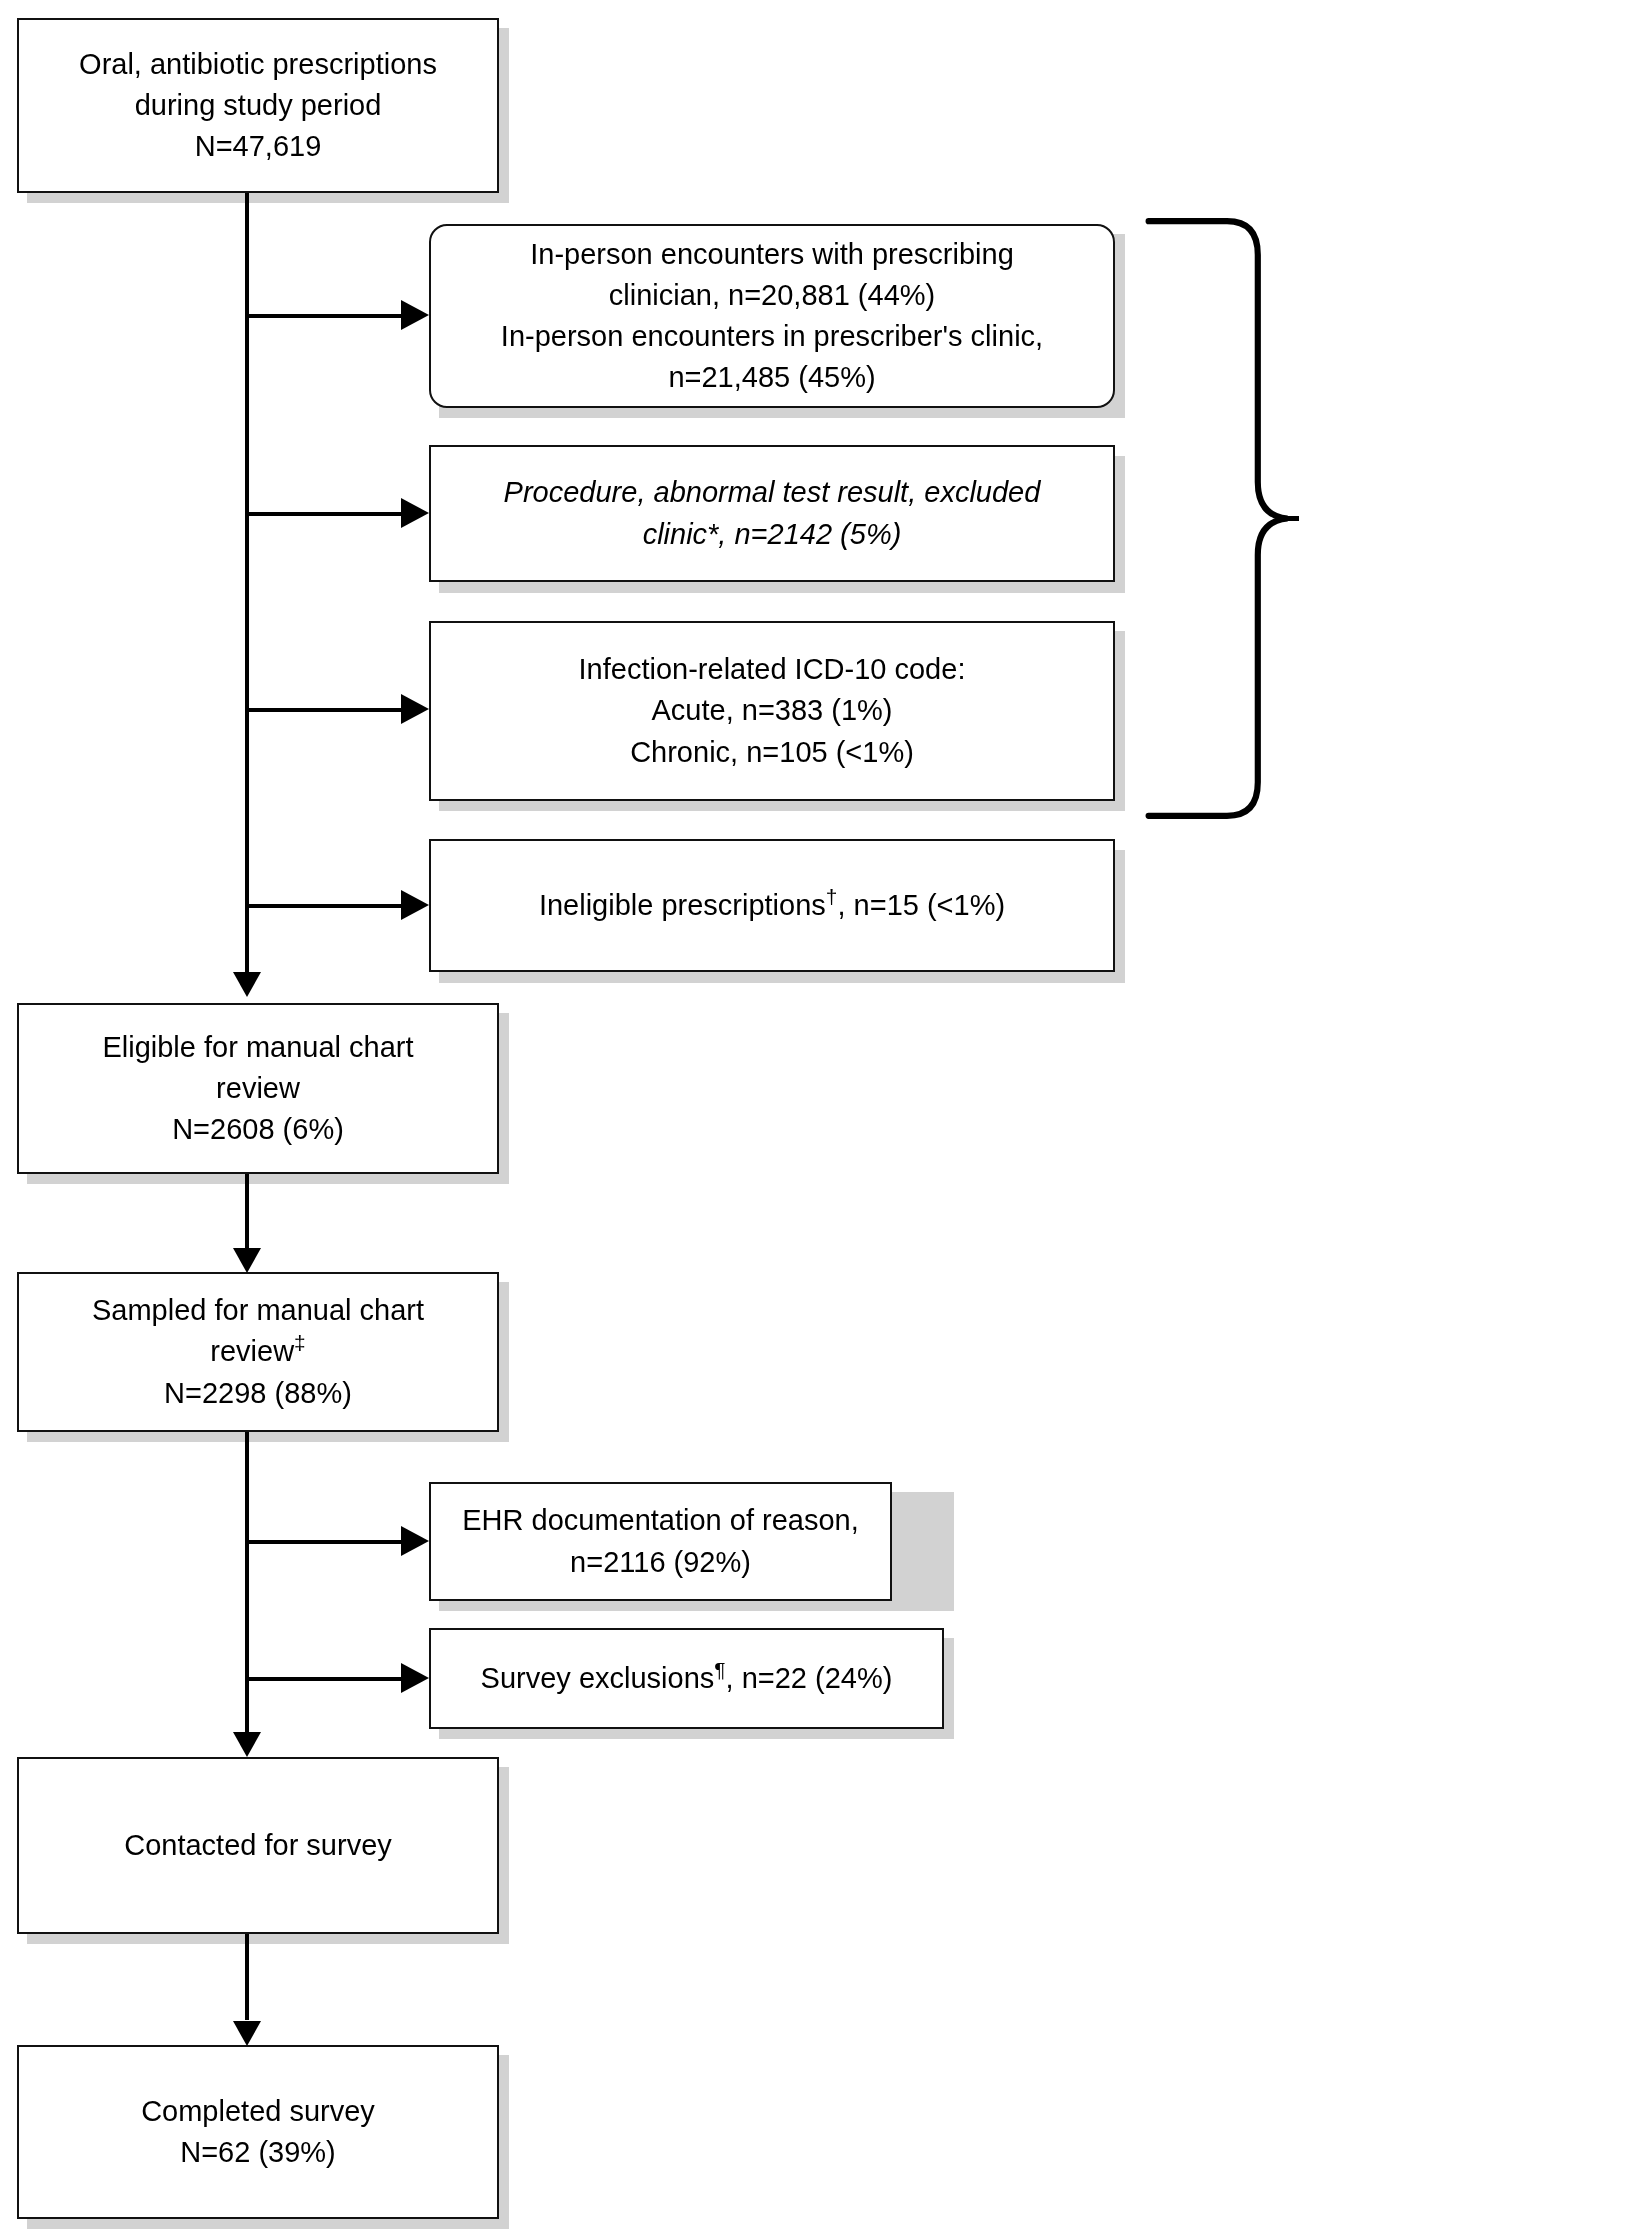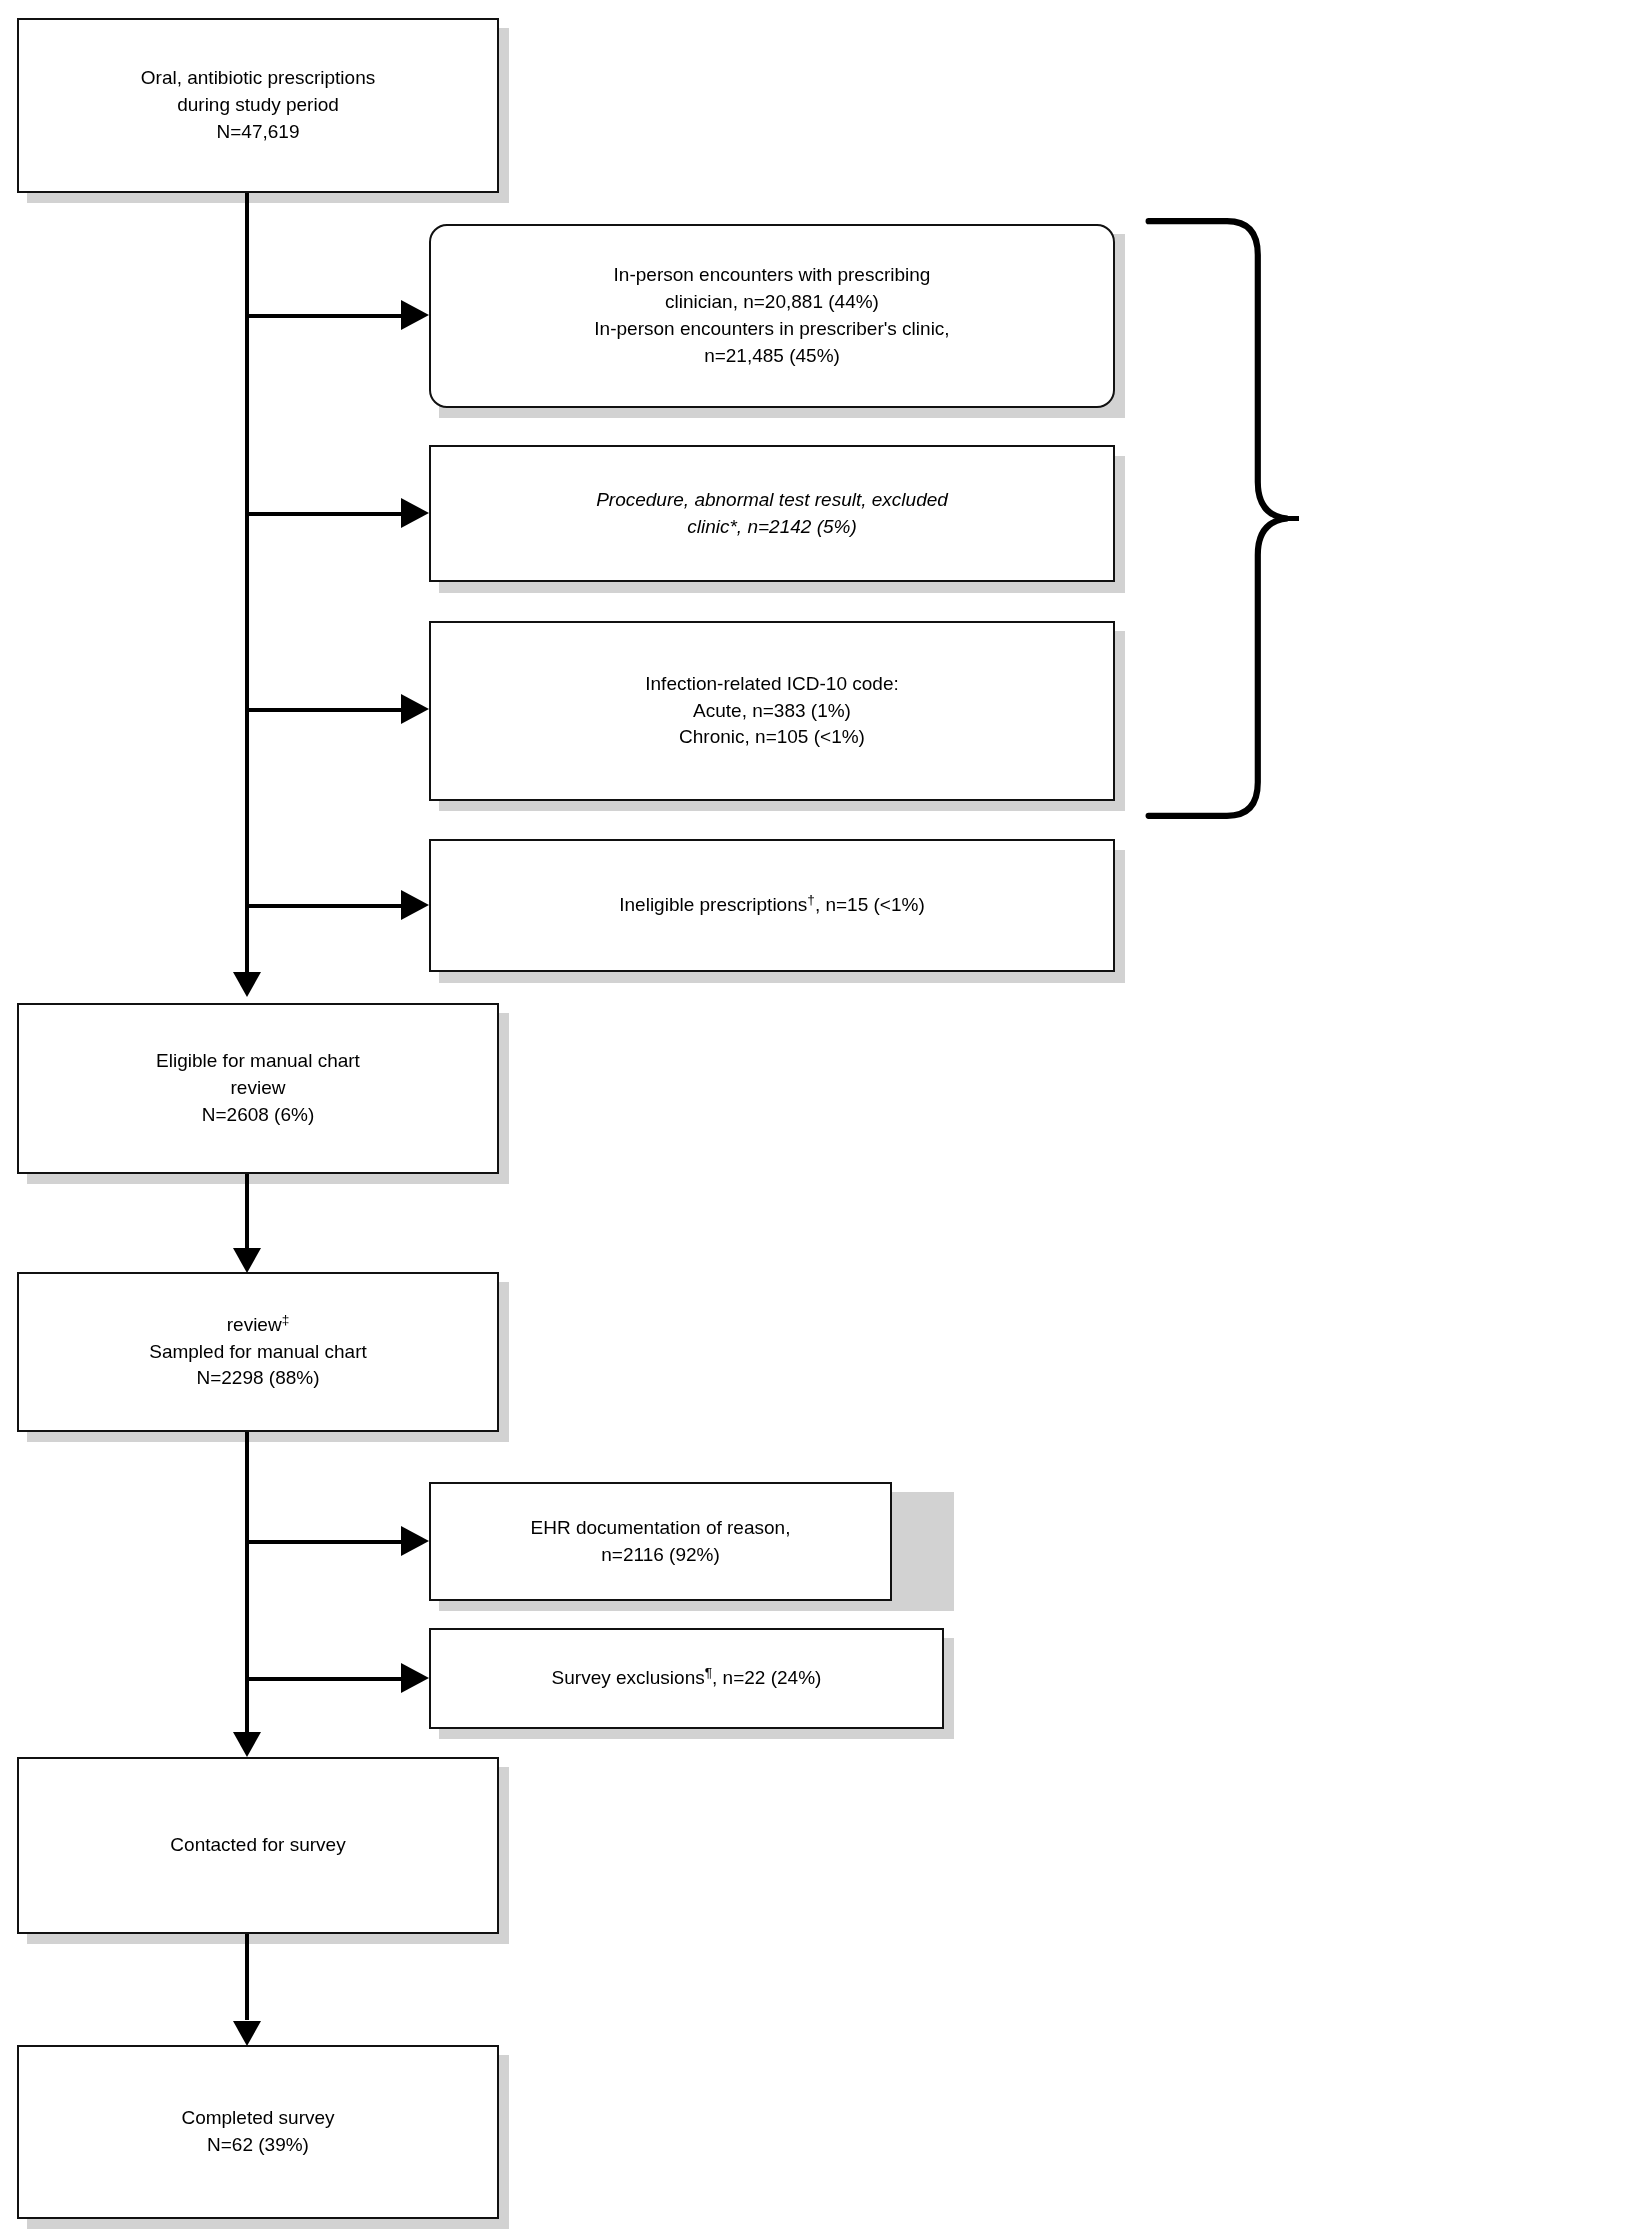--- a/index.html
+++ b/index.html
@@ -15,21 +15,21 @@
     position:absolute;
     box-sizing:border-box;
     background:#ffffff;
     border:2.8px solid #111111;
     display:flex;
     align-items:center;
     justify-content:center;
     text-align:center;
     color:#000000;
     line-height:1.42;
-    font-size:19px;
+    font-size:29px;
     padding:3.4px 7.8px;
     z-index:3;
   }
   .node .txt{width:100%;}
   .shadow{
     position:absolute;
     background:#d2d2d2;
     z-index:1;
   }
   .line{
@@ -155,22 +155,22 @@
       <div>N=2608 (6%)</div>
     </div>
   </div>
 
   <div class="line vline" style="left:245px;top:1174px;height:74px;"></div>
   <div class="arrow-down" style="left:233px;top:1248px;"></div>
 
   <div class="shadow" style="left:27px;top:1282px;width:482px;height:160px;"></div>
   <div class="node" style="left:17px;top:1272px;width:482px;height:160px;">
     <div class="txt">
+      <div>Sampled for manual chart</div>
       <div><span>review</span><sup>‡</sup></div>
-      <div>Sampled for manual chart</div>
       <div>N=2298 (88%)</div>
     </div>
   </div>
 
   <div class="line vline" style="left:245px;top:1432px;height:300px;"></div>
   <div class="arrow-down" style="left:233px;top:1732px;"></div>
 
   <div class="line hline" style="left:245px;top:1540px;width:158px;"></div>
   <div class="arrow-right" style="left:401px;top:1526px;"></div>
 

